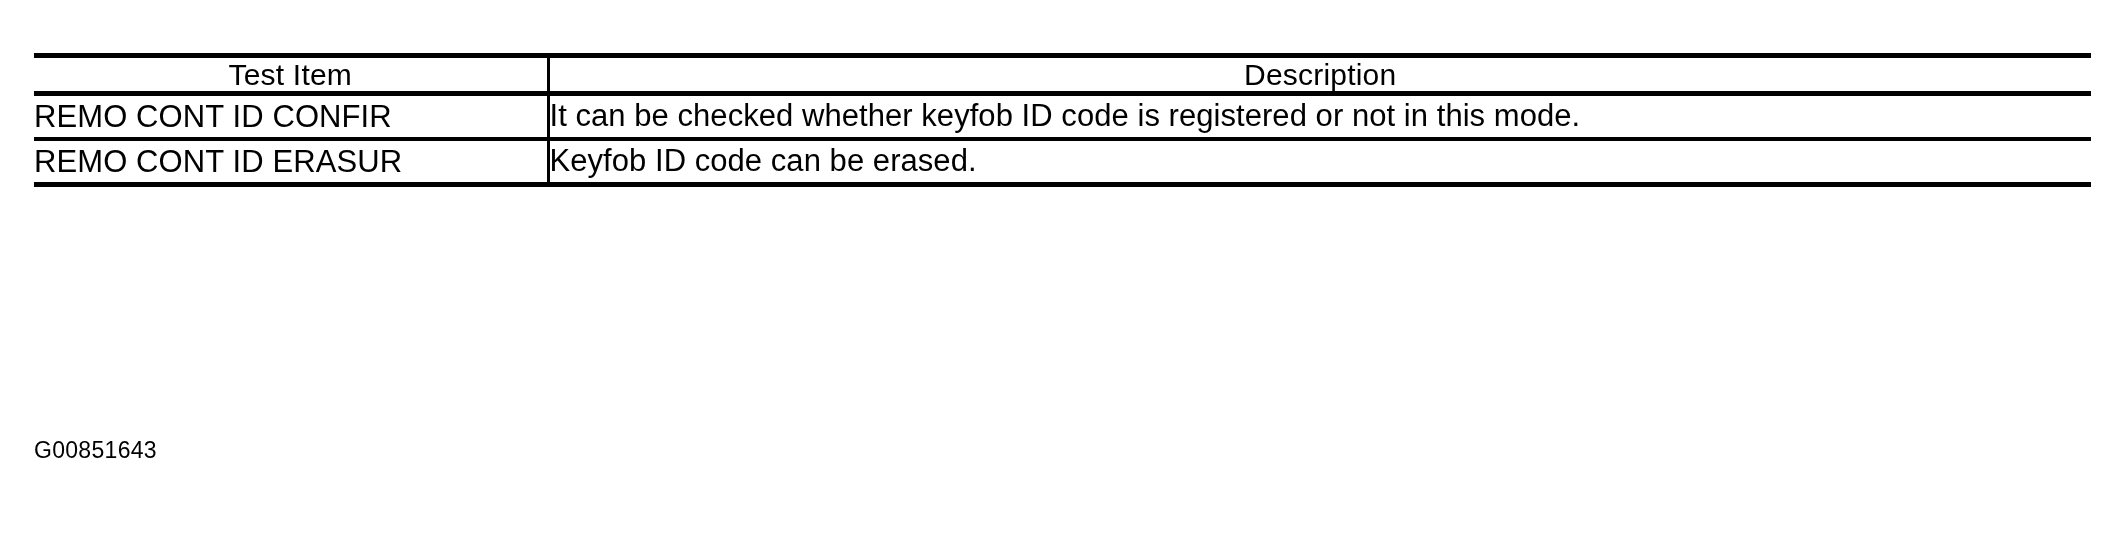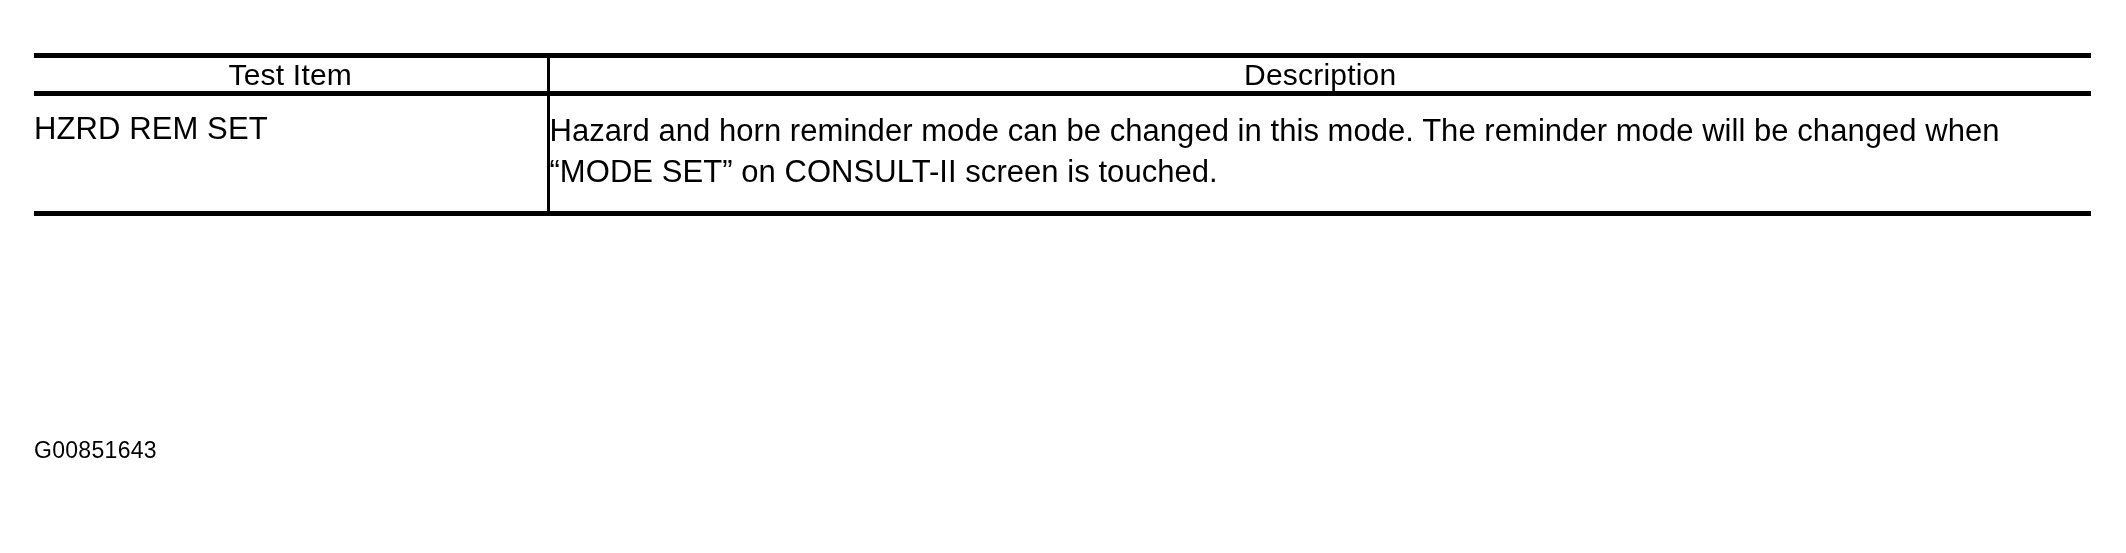--- a/index.html
+++ b/index.html
@@ -127,23 +127,27 @@
         <col class="c-item">
         <col class="c-desc">
       </colgroup>
       <thead>
         <tr class="hdr">
           <th class="cell-item hdr-cell">Test Item</th>
           <th class="cell-desc hdr-cell">Description</th>
         </tr>
       </thead>
       <tbody>
-        <tr class="body-row last tall">
-          <td class="cell-item item-cell">HZRD REM SET</td>
-          <td class="cell-desc desc-cell">Hazard and horn reminder mode can be changed in this mode. The reminder mode will be changed when “MODE SET” on CONSULT-II screen is touched.</td>
+        <tr class="body-row">
+          <td class="cell-item item-cell">REMO CONT ID CONFIR</td>
+          <td class="cell-desc desc-cell">It can be checked whether keyfob ID code is registered or not in this mode.</td>
+        </tr>
+        <tr class="body-row">
+          <td class="cell-item item-cell">REMO CONT ID ERASUR</td>
+          <td class="cell-desc desc-cell">Keyfob ID code can be erased.</td>
         </tr>
       </tbody>
     </table>
   </div>
 
   <div class="fig-id">G00851643</div>
 
 </div>
 
 </body></html>

